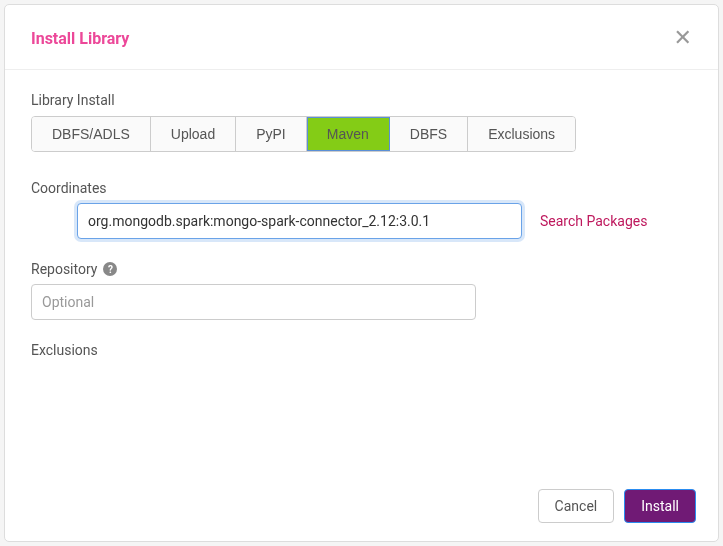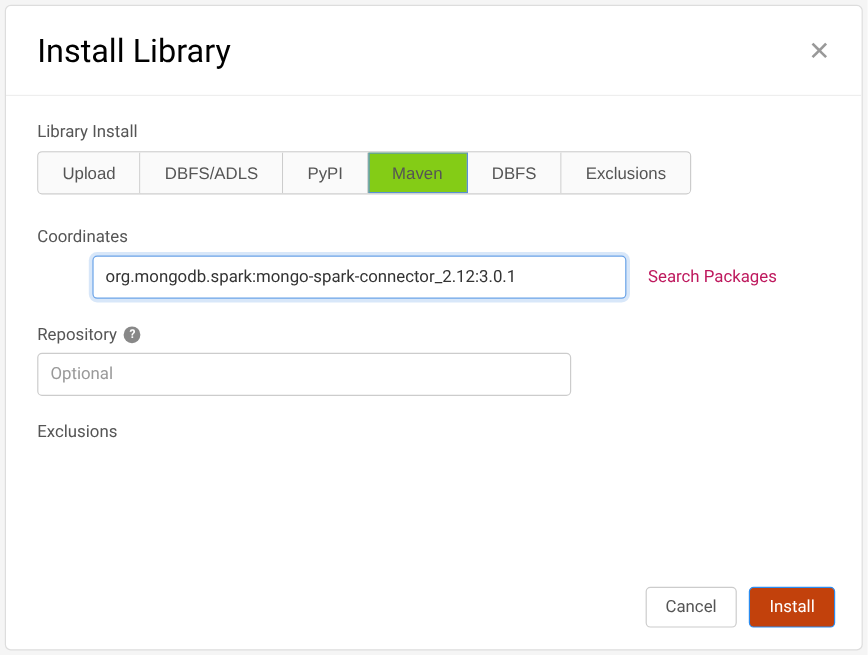--- a/index.html
+++ b/index.html
@@ -19,23 +19,23 @@
     position: relative;
   }
   .modal-header {
     padding: 22px 26px 20px 26px;
     border-bottom: 1px solid #eee;
     display: flex;
     align-items: center;
     justify-content: space-between;
   }
   .modal-title {
-    font-size: 27px;
-    font-weight: 400;
-    color: #000000;
+    font-size: 16px;
+    font-weight: 700;
+    color: #ec4899;
   }
   .close-btn {
     font-size: 22px;
     color: #999;
     background: none;
     border: none;
     cursor: pointer;
     line-height: 1;
     font-weight: 300;
   }
@@ -136,21 +136,21 @@
     cursor: pointer;
     border: 1px solid transparent;
     font-family: inherit;
   }
   .btn-default {
     background: #fff;
     border-color: #ccc;
     color: #555;
   }
   .btn-primary {
-    background: #c2410c;
+    background: #701a75;
     color: #fff;
     border-color: #2a8cf0;
   }
 </style>
 </head>
 <body>
 
 <div class="modal">
 
   <div class="modal-header">
@@ -158,22 +158,22 @@
     <button class="close-btn">
       <span>✕</span>
     </button>
   </div>
 
   <div class="modal-body">
 
     <div class="field-group">
       <label class="section-label">Library Install</label>
       <div class="tab-group">
+        <button class="tab-item">DBFS/ADLS</button>
         <button class="tab-item">Upload</button>
-        <button class="tab-item">DBFS/ADLS</button>
         <button class="tab-item">PyPI</button>
         <button class="tab-item selected">Maven</button>
         <button class="tab-item">DBFS</button>
         <button class="tab-item">Exclusions</button>
       </div>
     </div>
 
     <div class="field-group">
       <label class="field-label">Coordinates</label>
       <div class="field-row">

